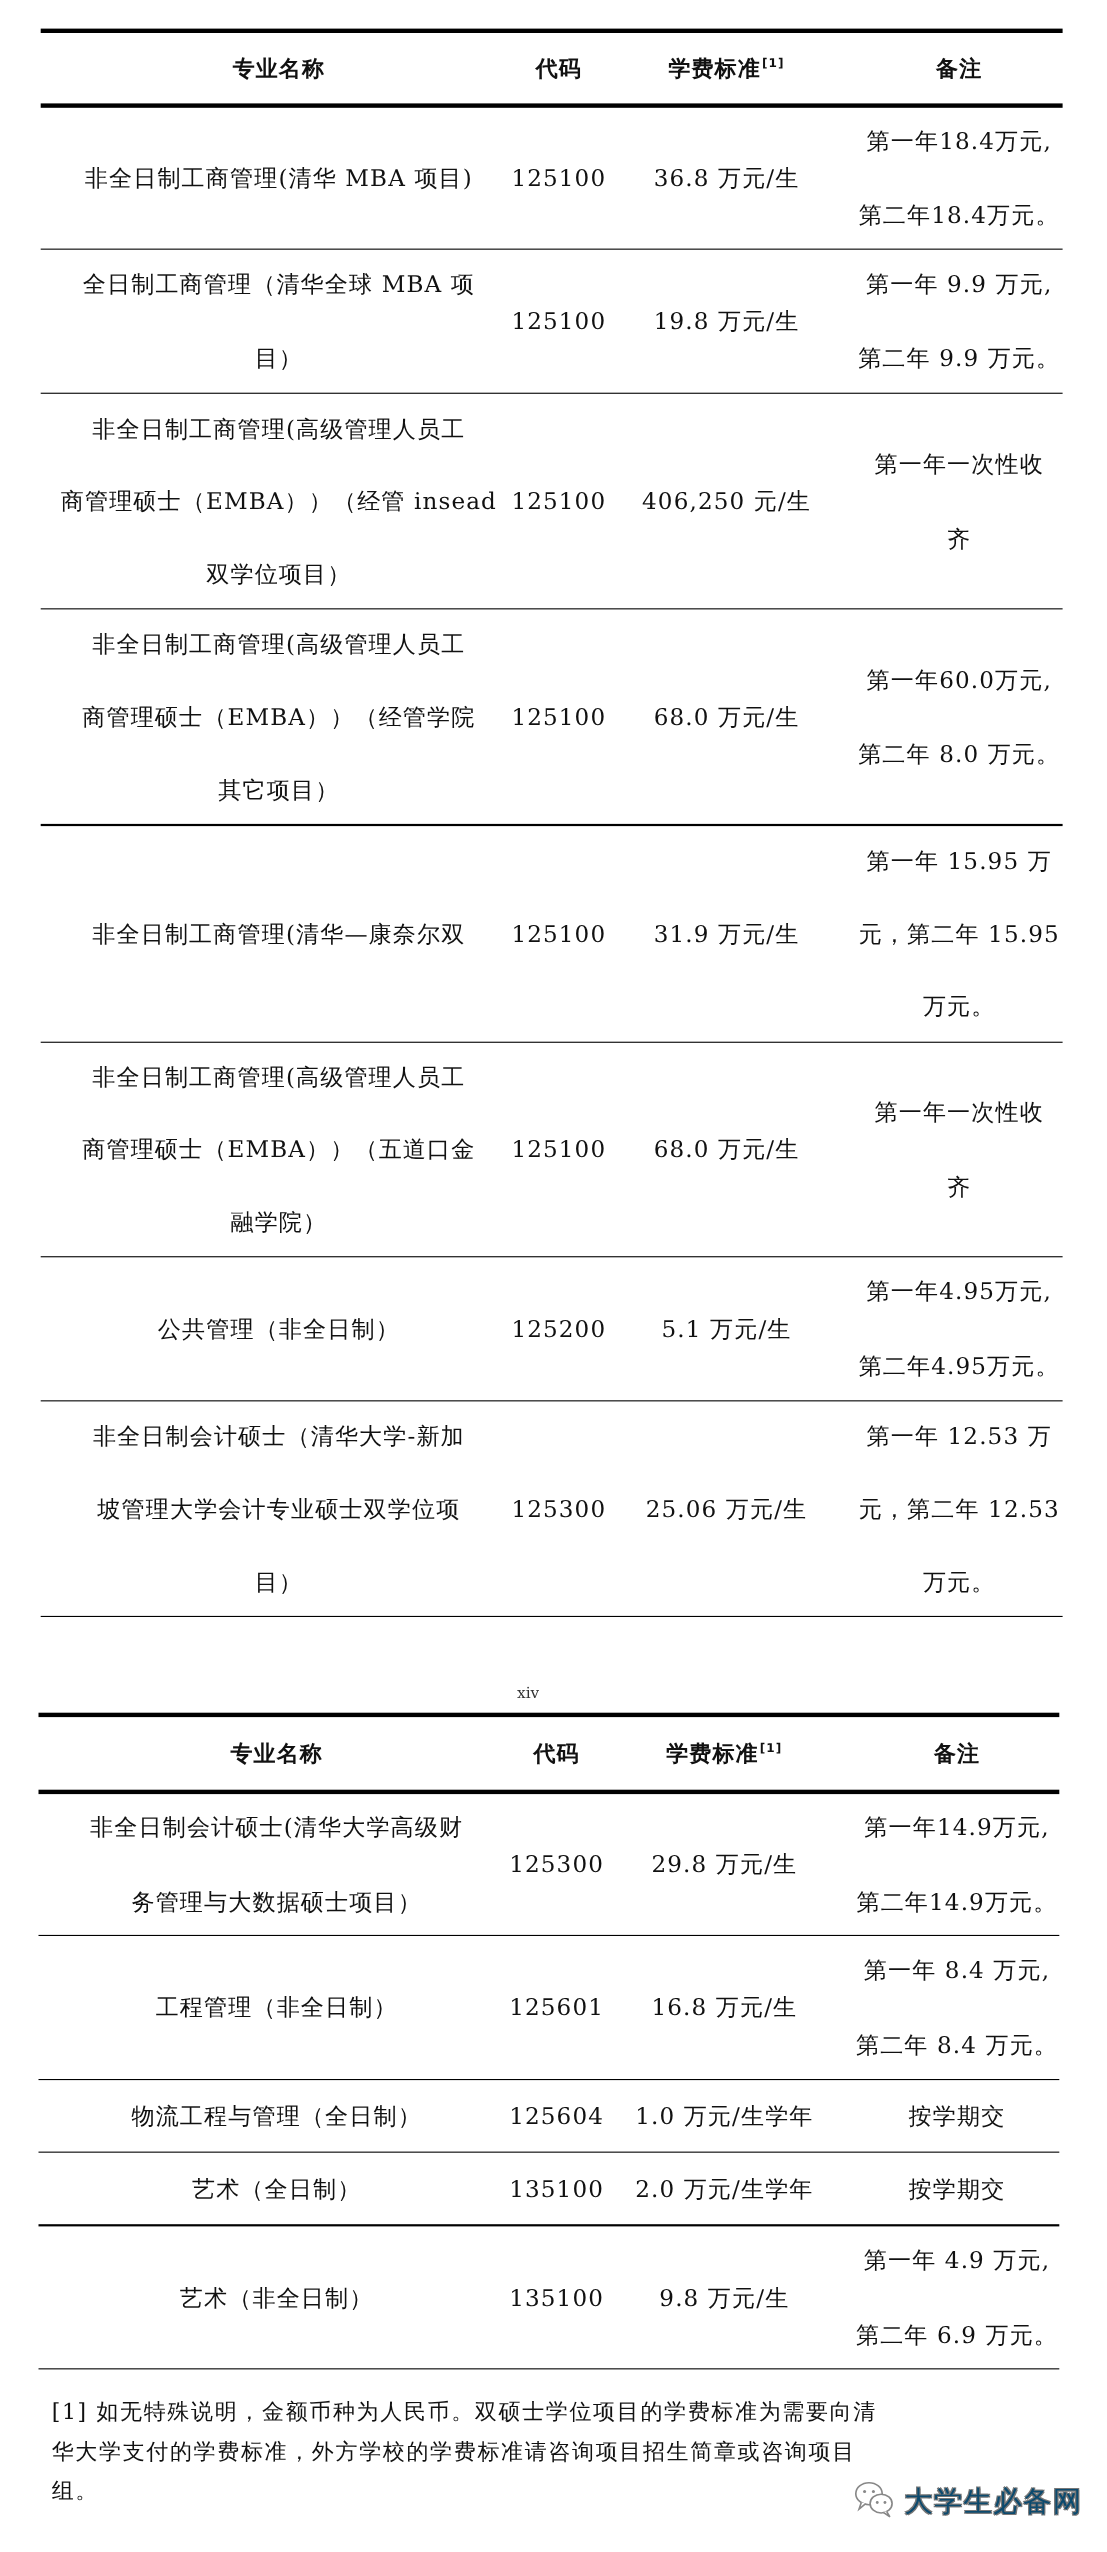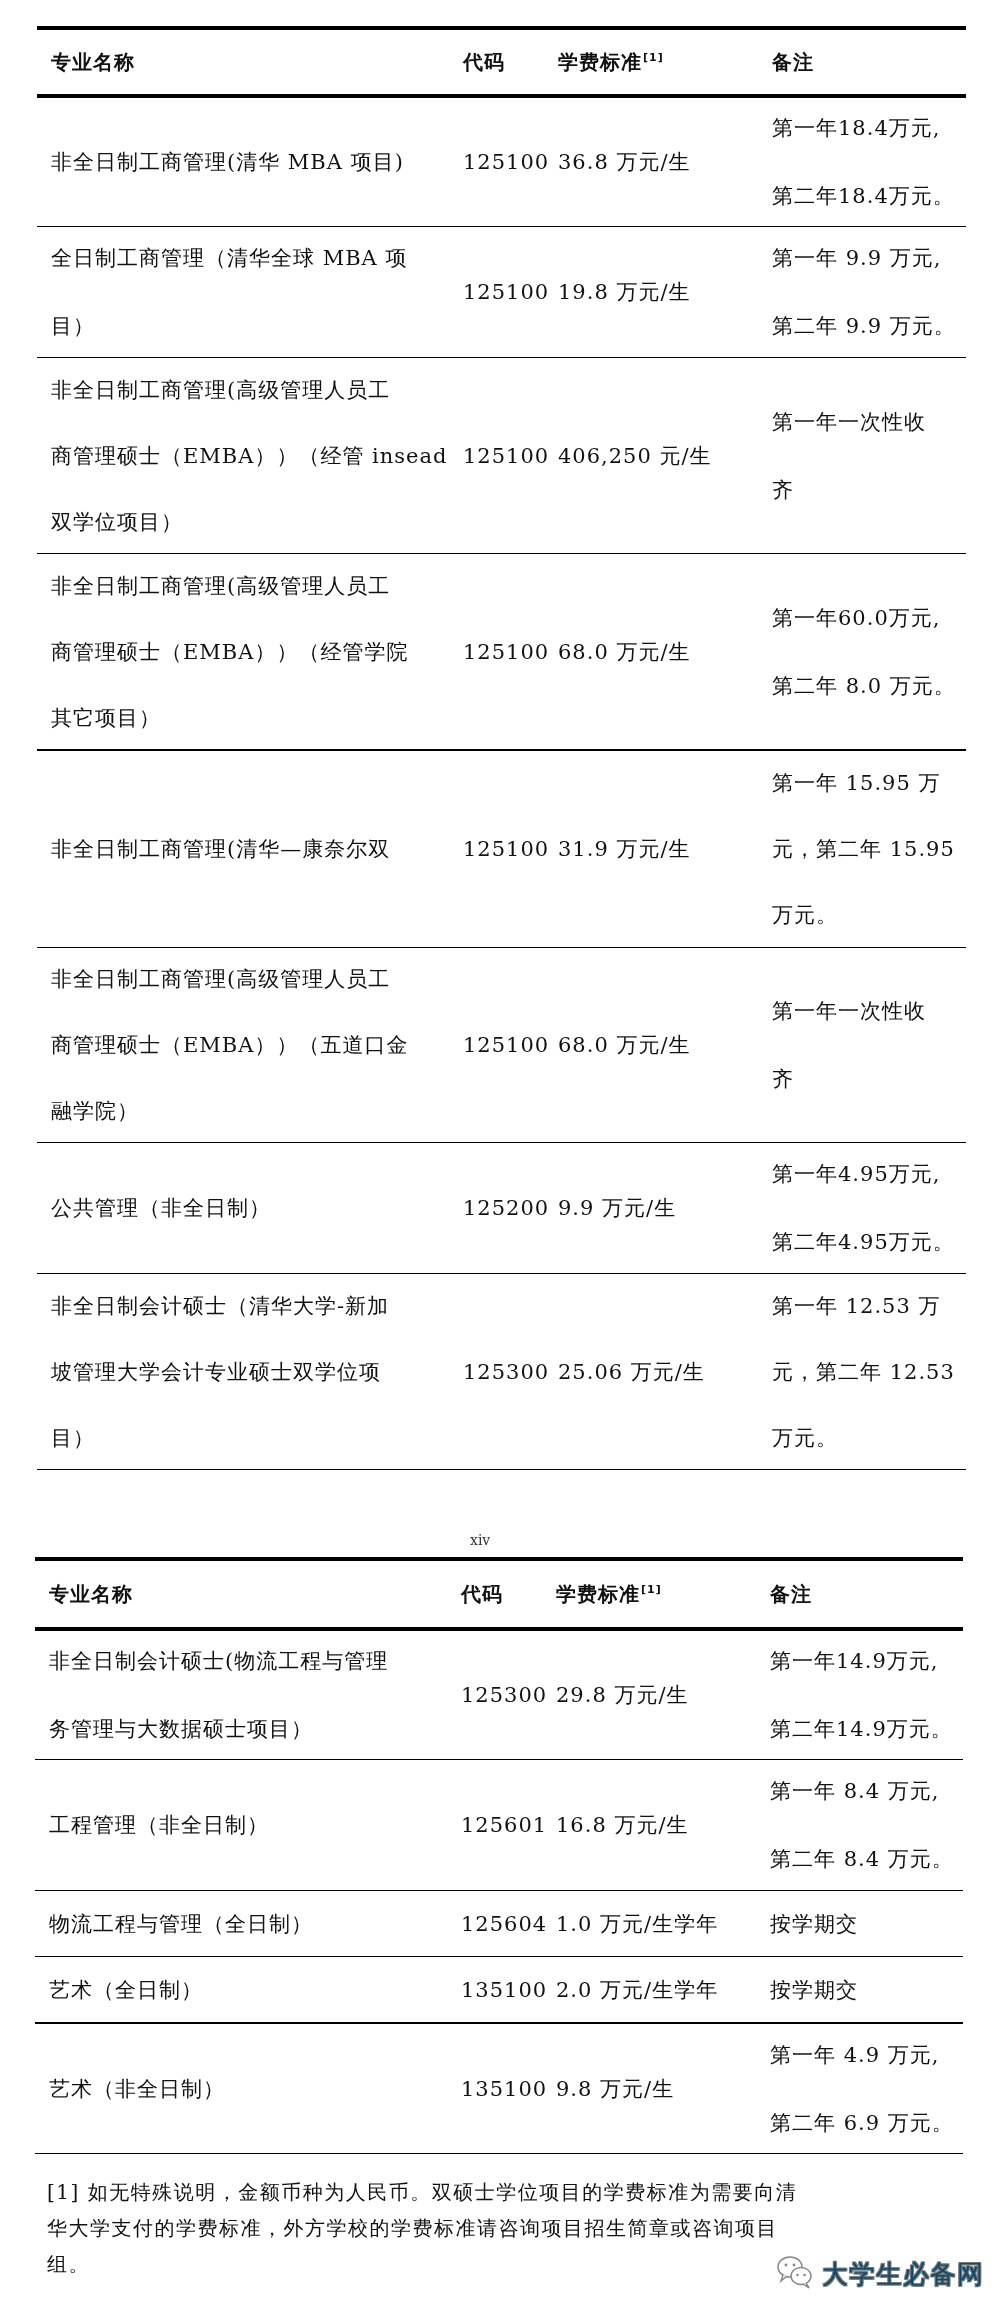--- a/index.html
+++ b/index.html
@@ -7,21 +7,21 @@
     width: 1006px; height: 2320px; position: relative; overflow: hidden;
     font-family: "DejaVu Serif", "Liberation Serif", serif;
     color: #111111;
   }
   .table { position: absolute; }
   .hline { position: absolute; left: 0; right: 0; background: #000; }
   .row { position: absolute; left: 0; right: 0; }
   .cell {
     position: absolute; top: 0; bottom: 0;
     display: flex; flex-direction: column; justify-content: center;
-    font-size: 21px; letter-spacing: 1px;
+    font-size: 21px; letter-spacing: 1px; text-align: center;
   }
   .cell .ln { white-space: nowrap; }
   .c-name { left: 14px; width: 405px; }
   .c-code { left: 426px; width: 90px; }
   .c-fee { left: 521px; width: 205px; }
   .c-note { left: 735px; width: 200px; }
   .hdr .cell { font-weight: bold; font-family: "DejaVu Sans", "Liberation Sans", sans-serif; font-size: 20px; }
   .hdr sup { font-size: 11px; vertical-align: super; margin-left: 1px; }
   .gap2 .ln + .ln { margin-top: 40px; }
   .gap3 .ln + .ln { margin-top: 38px; }
@@ -179,21 +179,21 @@
   <div class="hline" style="top:1116px; height:1px;"></div>
 
   <div class="row" style="top:1117px; height:130px;">
     <div class="cell c-name">
         <span class="ln">公共管理（非全日制）</span>
       </div>
     <div class="cell c-code">
         <span class="ln">125200</span>
       </div>
     <div class="cell c-fee">
-        <span class="ln">9.9 万元/生</span>
+        <span class="ln">5.1 万元/生</span>
       </div>
     <div class="cell c-note gap2">
         <span class="ln">第一年4.95万元,</span>
         <span class="ln">第二年4.95万元。</span>
       </div>
   </div>
   <div class="hline" style="top:1247px; height:1px;"></div>
 
   <div class="row" style="top:1248px; height:195px;">
     <div class="cell c-name gap3">
@@ -232,21 +232,21 @@
         <span class="ln"><span>学费标准</span><sup>[1]</sup></span>
       </div>
     <div class="cell c-note">
         <span class="ln">备注</span>
       </div>
   </div>
   <div class="hline" style="top:70px; height:4px;"></div>
 
   <div class="row" style="top:74px; height:128px;">
     <div class="cell c-name gap2">
-        <span class="ln">非全日制会计硕士(物流工程与管理</span>
+        <span class="ln">非全日制会计硕士(清华大学高级财</span>
         <span class="ln">务管理与大数据硕士项目）</span>
       </div>
     <div class="cell c-code">
         <span class="ln">125300</span>
       </div>
     <div class="cell c-fee">
         <span class="ln">29.8 万元/生</span>
       </div>
     <div class="cell c-note gap2">
         <span class="ln">第一年14.9万元,</span>

